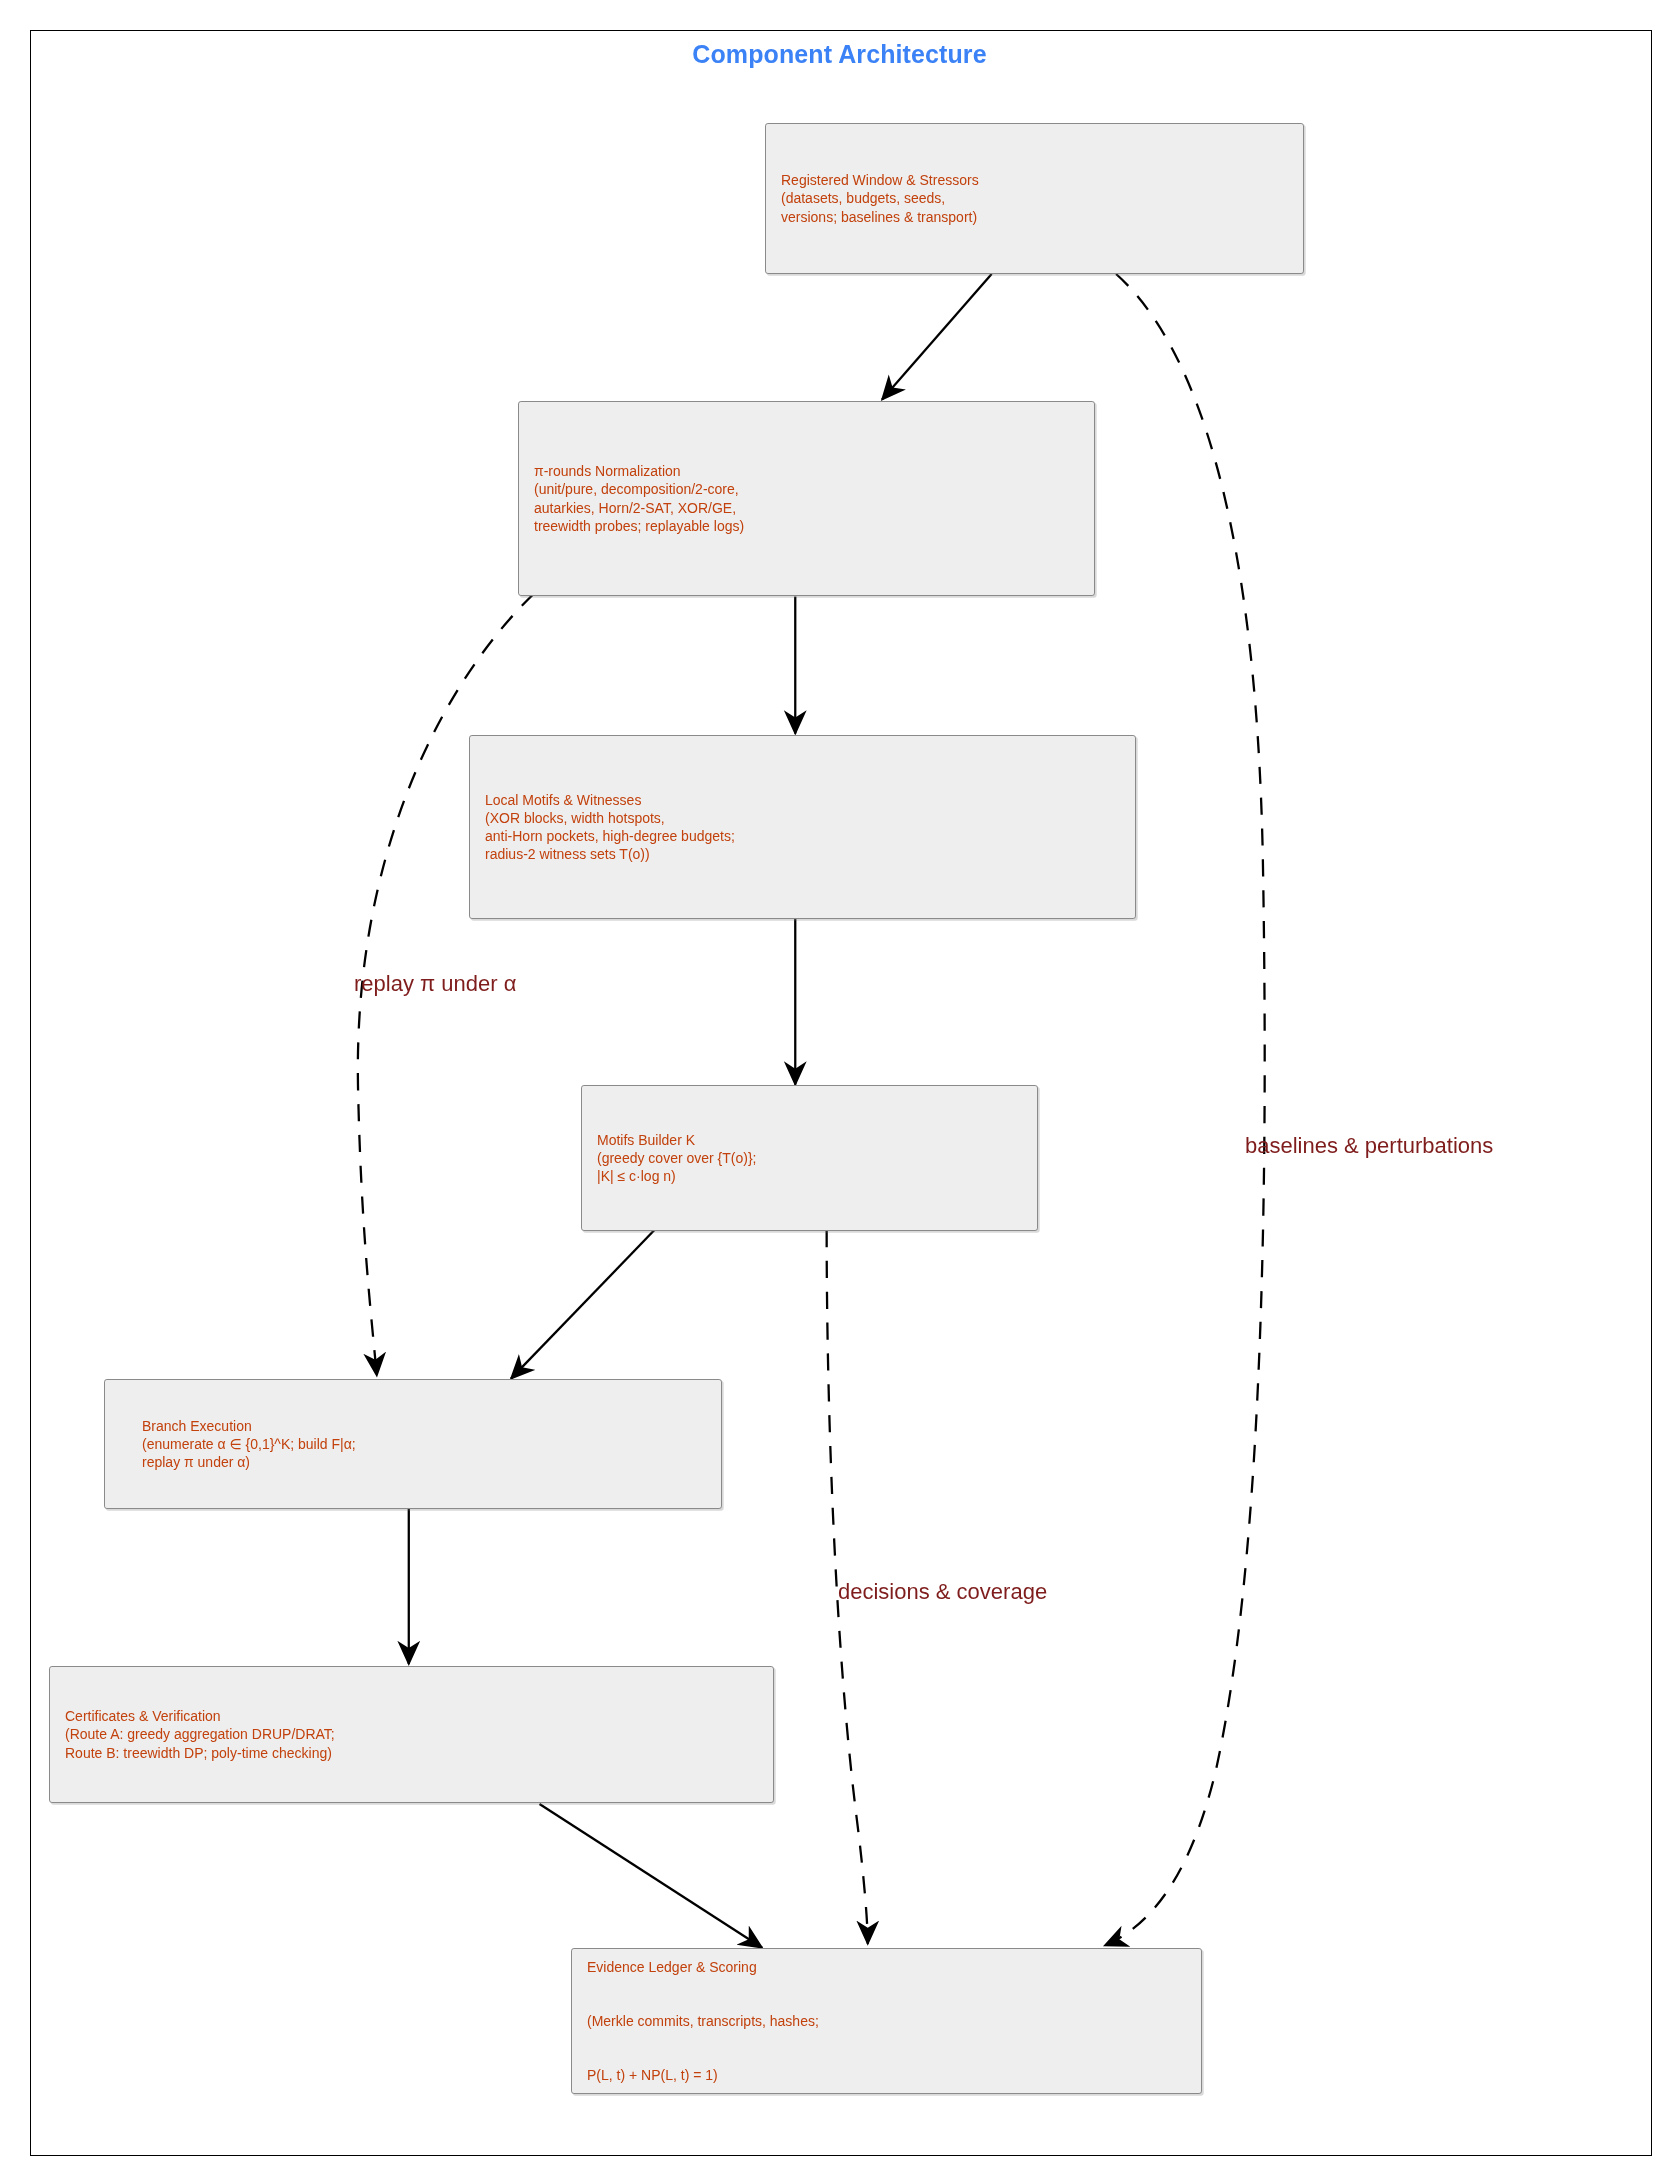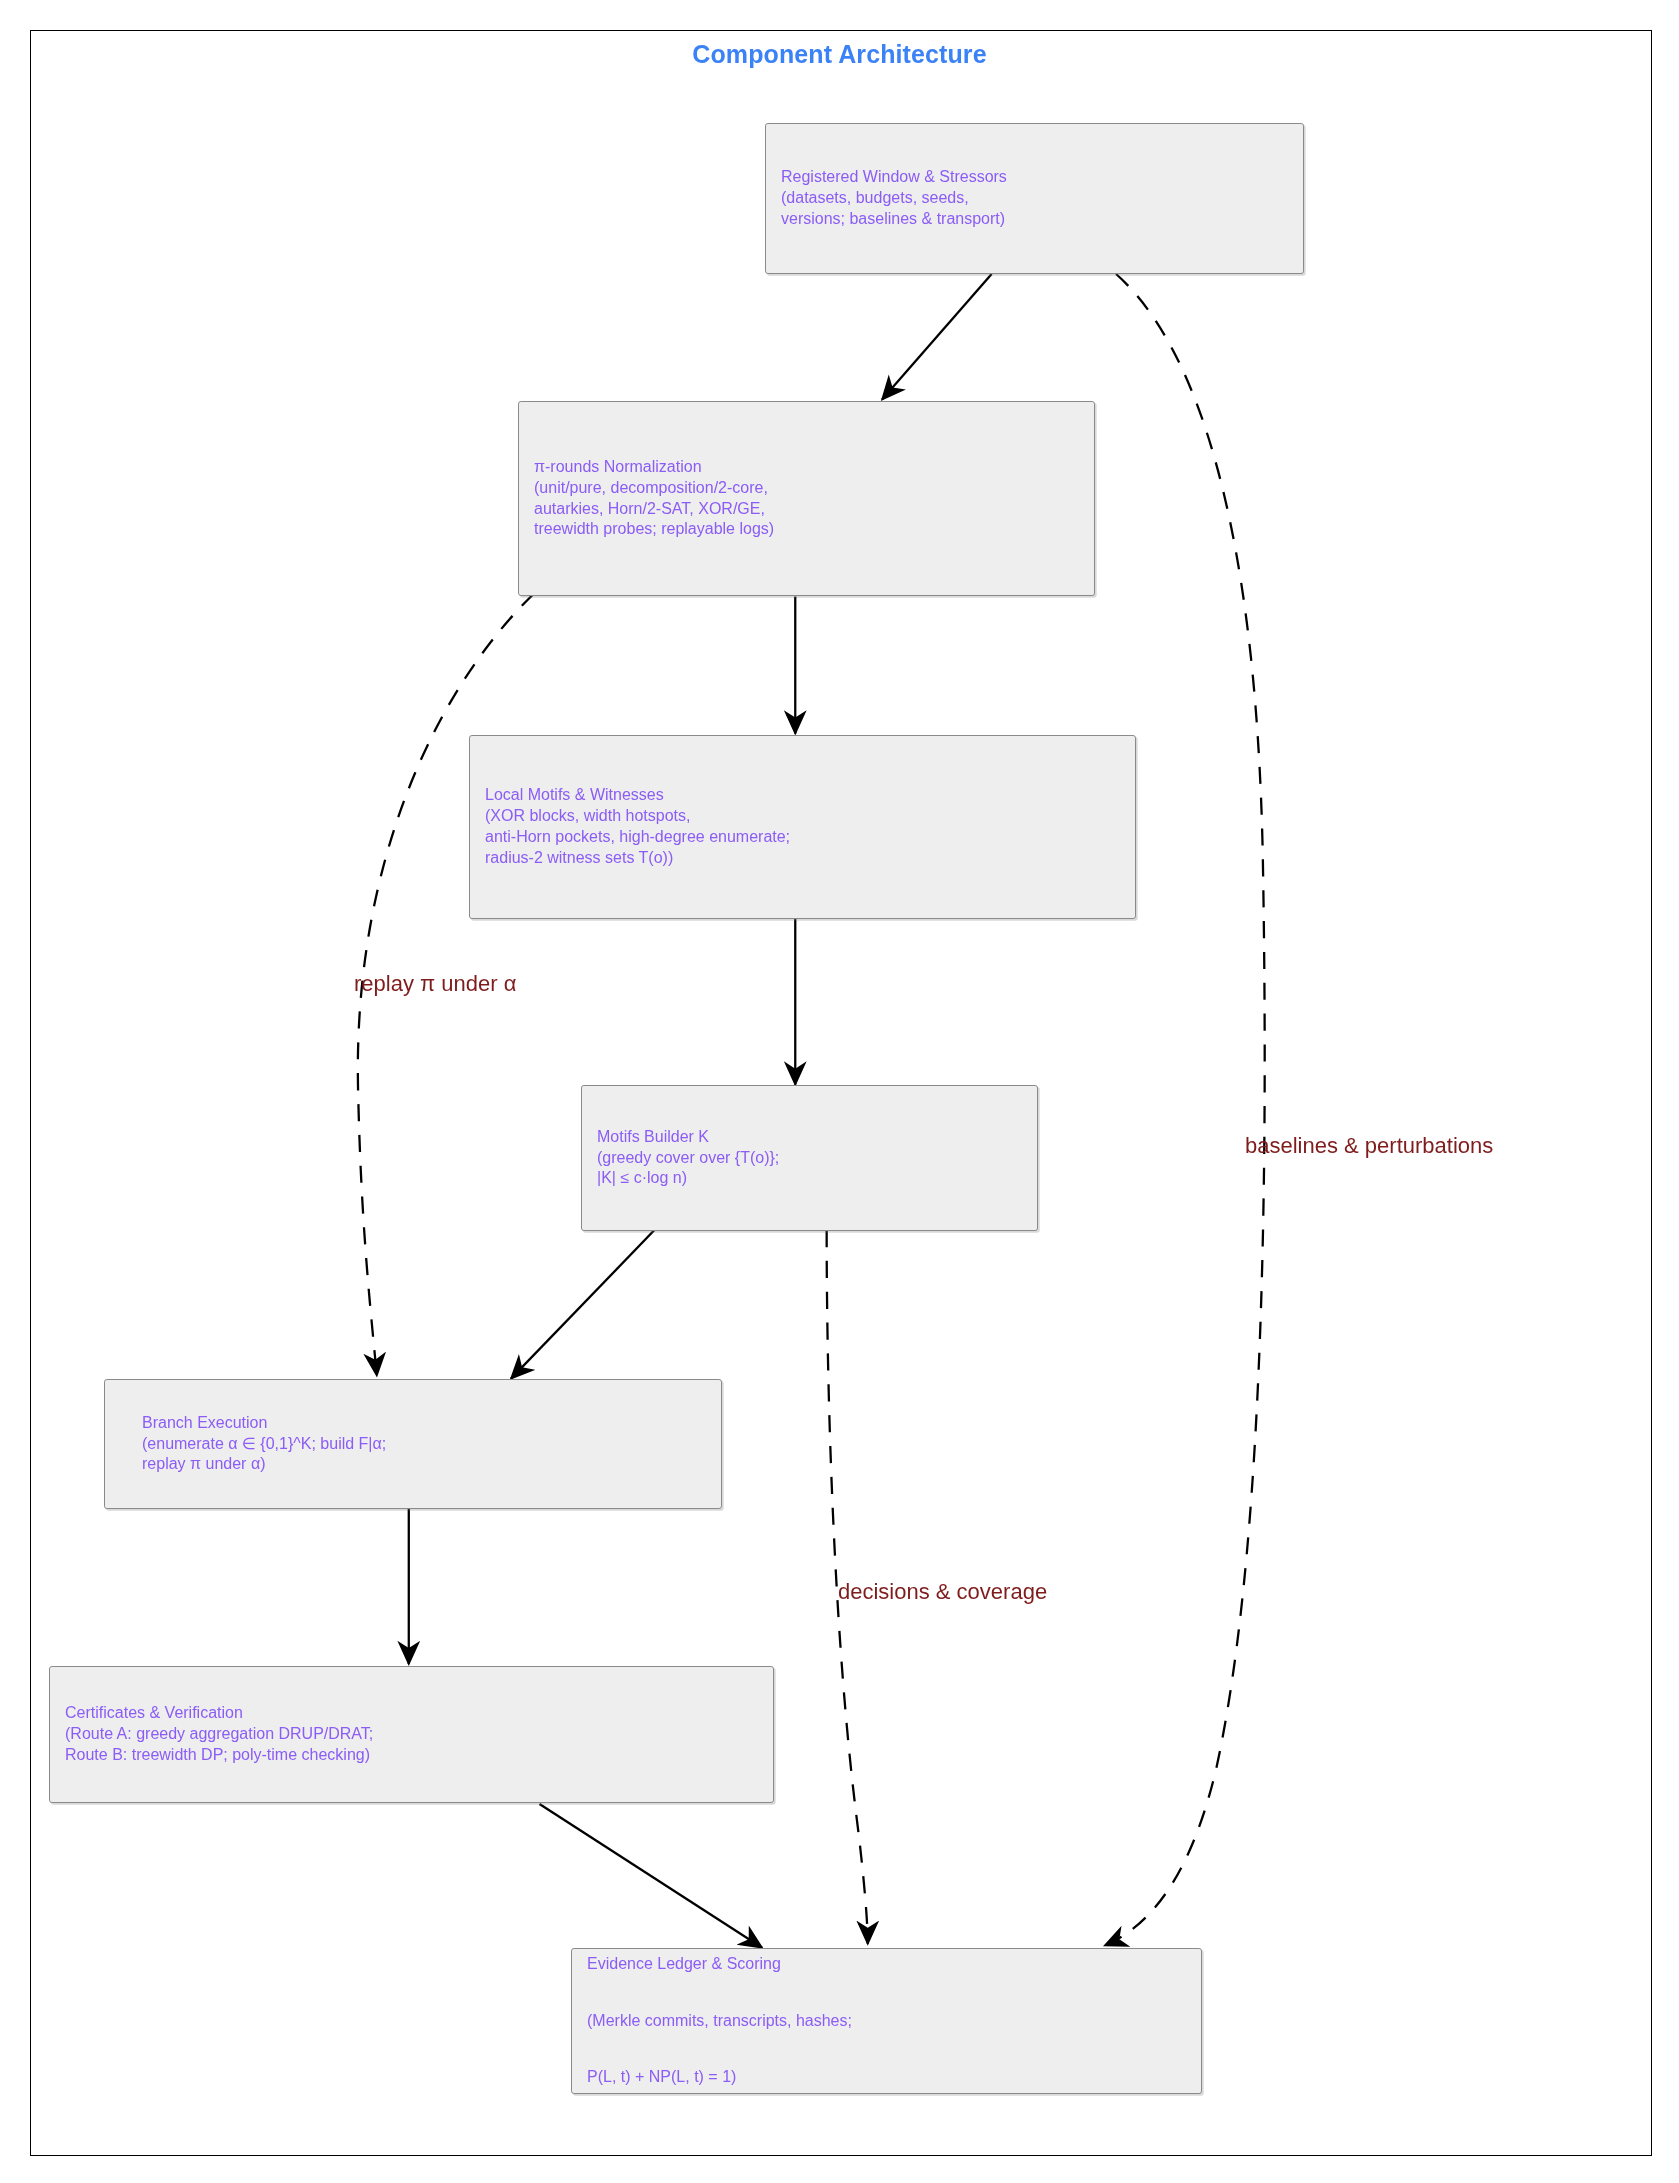--- a/index.html
+++ b/index.html
@@ -34,23 +34,23 @@
     border:1.7px solid #8a8a8a;
     border-radius:2.9px;
     box-sizing:border-box;
     box-shadow:1.7px 1.7px 0 rgba(120,120,120,0.28);
     display:flex;
     flex-direction:column;
     justify-content:center;
     padding:3.4px 15px;
   }
   .node .line{
-    font-size:16px;
+    font-size:14px;
     line-height:1.30;
-    color:#8b5cf6;
+    color:#c2410c;
     white-space:nowrap;
   }
   .edge-label{
     position:absolute;
     font-size:22px;
     color:#7f1d1d;
     white-space:nowrap;
   }
   svg#wires{
     position:absolute;
@@ -105,21 +105,21 @@
   <div class="node" style="left:518px;top:401px;width:577px;height:195px;">
     <div class="line">π-rounds Normalization</div>
     <div class="line">(unit/pure, decomposition/2-core,</div>
     <div class="line">autarkies, Horn/2-SAT, XOR/GE,</div>
     <div class="line">treewidth probes; replayable logs)</div>
   </div>
 
   <div class="node" style="left:469px;top:735px;width:667px;height:184px;">
     <div class="line">Local Motifs &amp; Witnesses</div>
     <div class="line">(XOR blocks, width hotspots,</div>
-    <div class="line">anti-Horn pockets, high-degree enumerate;</div>
+    <div class="line">anti-Horn pockets, high-degree budgets;</div>
     <div class="line">radius-2 witness sets T(o))</div>
   </div>
 
   <div class="node" style="left:581px;top:1085px;width:457px;height:146px;">
     <div class="line">Motifs Builder K</div>
     <div class="line">(greedy cover over {T(o)};</div>
     <div class="line">|K| ≤ c·log n)</div>
   </div>
 
   <div class="node" style="left:104px;top:1379px;width:618px;height:130px;padding-left:37px;">

